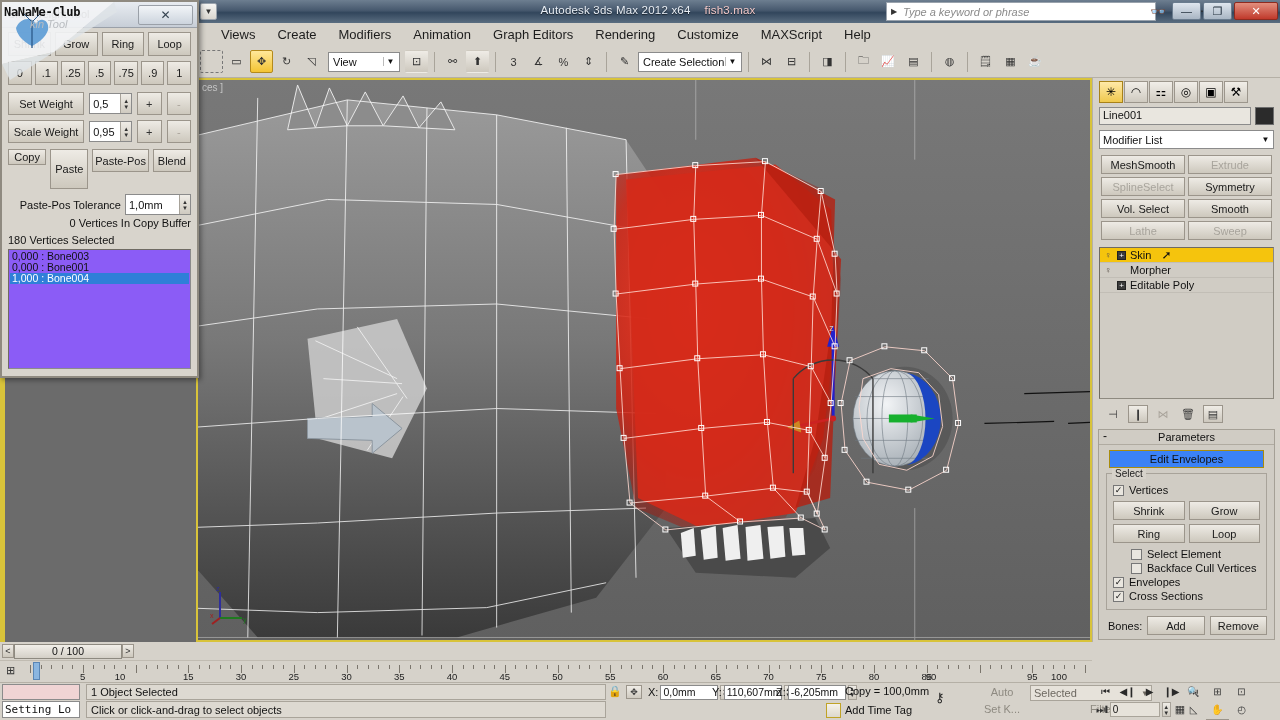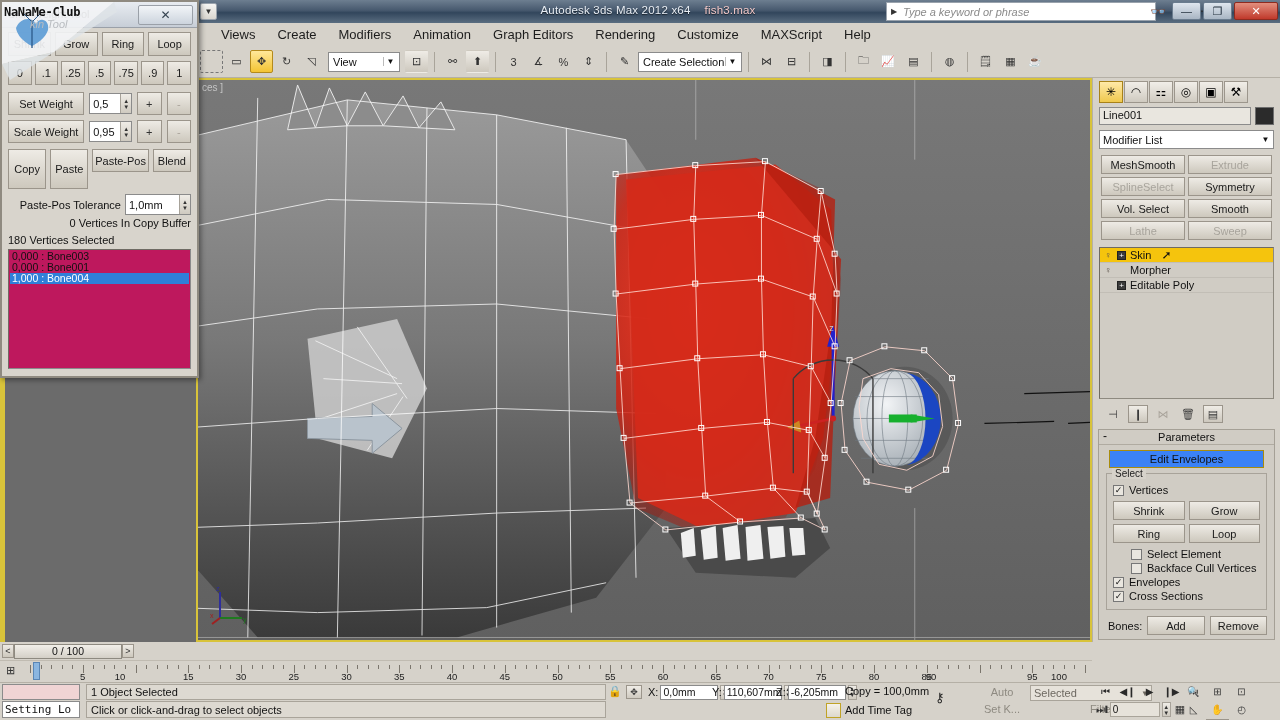--- a/index.html
+++ b/index.html
@@ -291,21 +291,21 @@
   .fl-pm.dim { color: #aaa49b; }
   .fl-copyrow { display: flex; gap: 4px; margin: 6px 0 5px 0; }
   .fl-tol {
     display: flex; align-items: center; justify-content: flex-end; gap: 4px; margin-bottom: 2px;
   }
   .fl-tol .lbl { font-size: 11px; color: #111; }
   .fl-tol .spin { width: 66px; }
   .fl-buf { text-align: right; font-size: 11px; color: #111; margin-bottom: 5px; }
   .fl-sel { font-size: 11px; color: #111; margin-bottom: 3px; }
   .fl-list {
-    height: 120px; background: #be185d; border: 1px solid #8b8b8b;
+    height: 120px; background: #8b5cf6; border: 1px solid #8b8b8b;
     border-top-color: #6f6b63; border-left-color: #6f6b63;
     overflow: hidden; padding: 1px;
   }
   .fl-li { height: 11px; font-size: 10.5px; color: #111; padding-left: 2px; line-height: 11px; }
   .fl-li.sel { background: #2f7fd8; color: #fff; }
   .logo-overlay {
     position: absolute; left: 0; top: 0; width: 115px; height: 92px;
     pointer-events: none;
   }
   .logo-text {
@@ -906,21 +906,21 @@
           <span class="sb">
               <i style="font-style:normal">▲</i>
               <i style="font-style:normal">▼</i>
             </span>
         </div>
         <div class="fl-pm">+</div>
         <div class="fl-pm dim">-</div>
       </div>
 
       <div class="fl-copyrow">
-        <div class="fl-btn" style="height:40px">Copy</div>
+        <div class="fl-btn" style="height:16px">Copy</div>
         <div class="fl-btn" style="height:40px">Paste</div>
         <div class="fl-btn" style="height:23px;flex:1.5">Paste-Pos</div>
         <div class="fl-btn" style="height:23px">Blend</div>
       </div>
 
       <div class="fl-tol">
         <span class="lbl">Paste-Pos Tolerance</span>
         <div class="spin">
           <span class="sv">1,0mm</span>
           <span class="sb">

